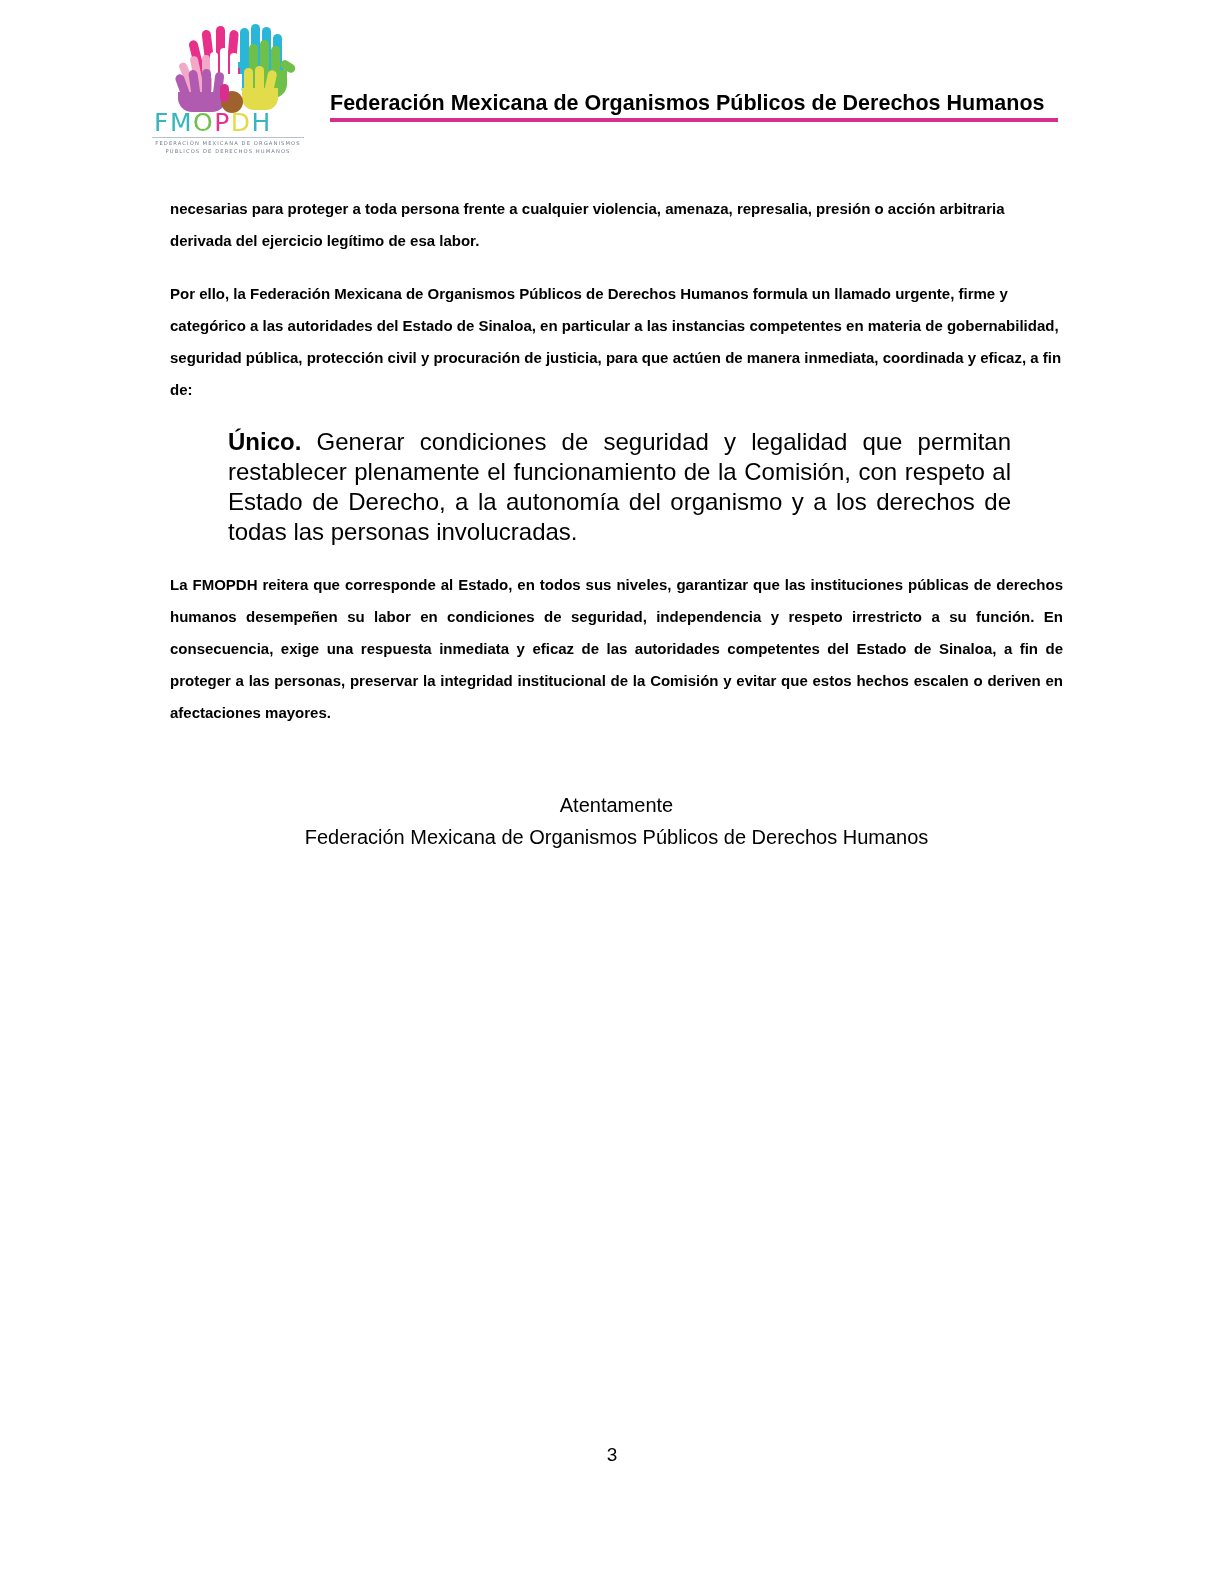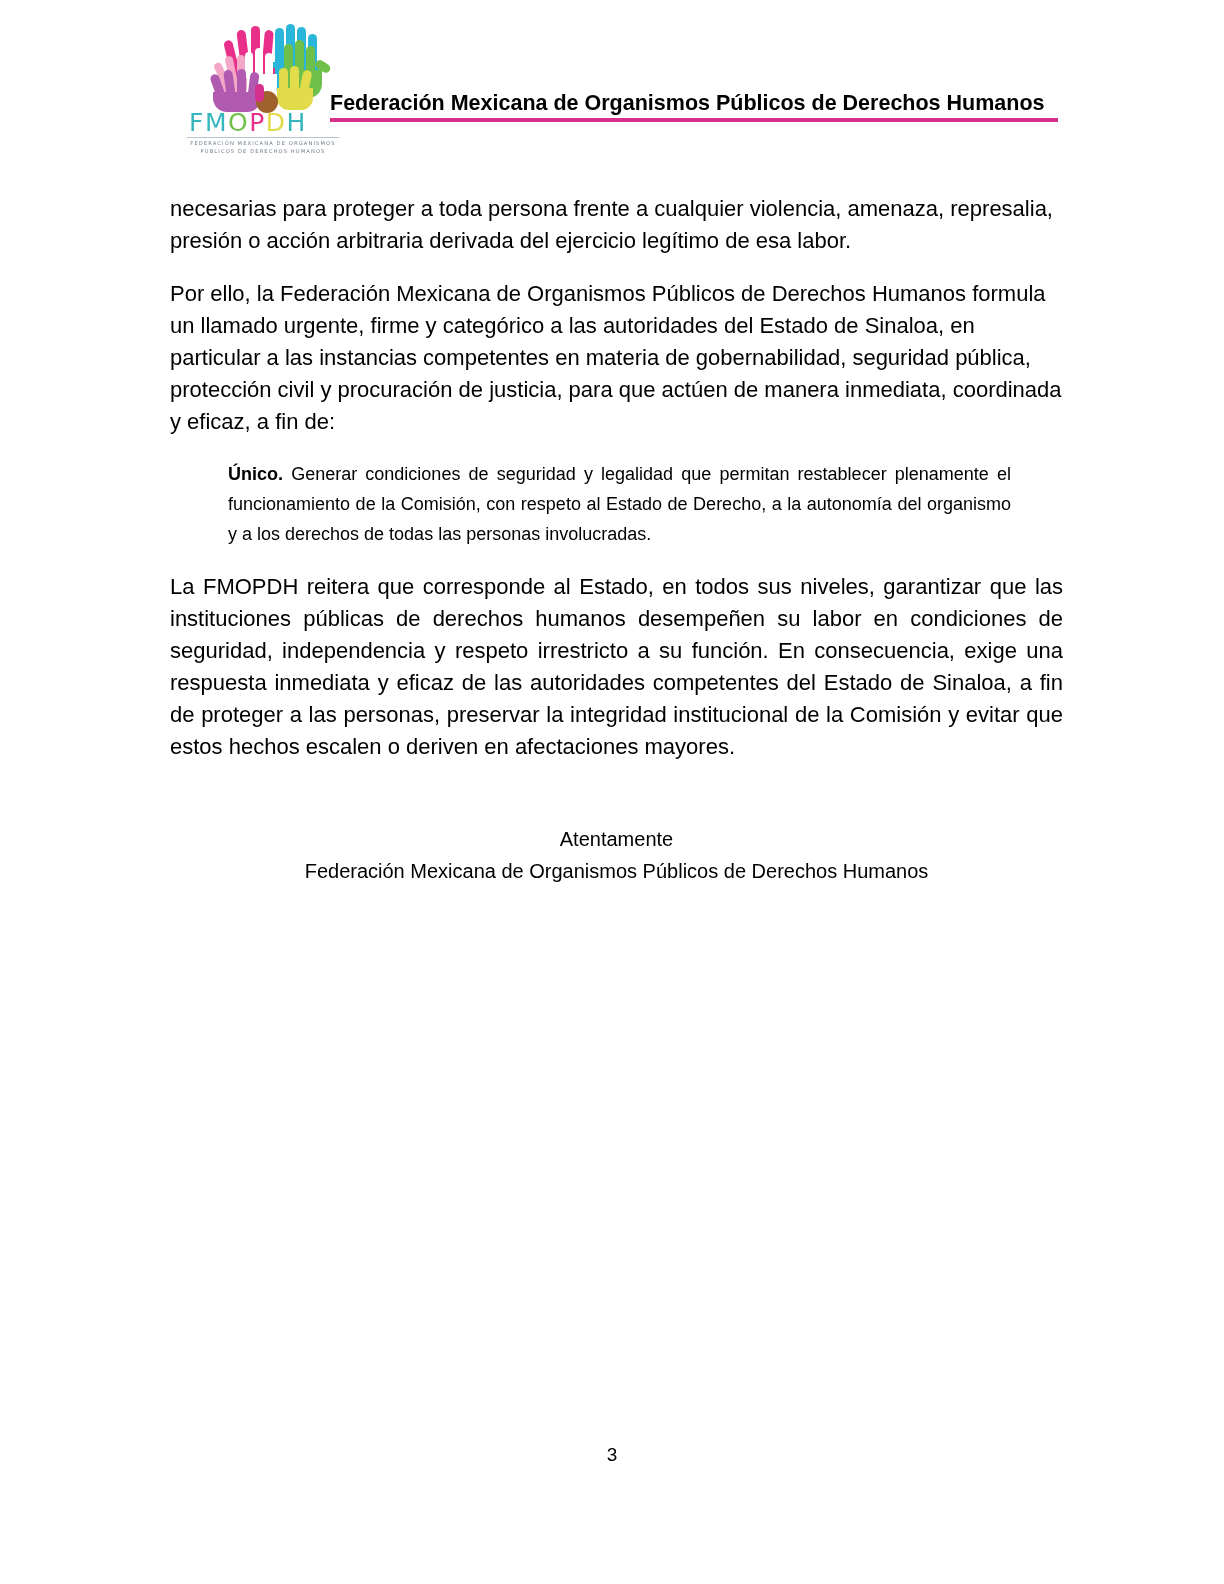--- a/index.html
+++ b/index.html
@@ -24,21 +24,20 @@
     width: 1224px;
     height: 175px;
   }
 
   .logo-block {
     position: absolute;
     left: 152px;
     top: 22px;
     width: 150px;
     height: 140px;
-    margin-left: 35px;
   }
 
   .logo-hands {
     position: relative;
     width: 150px;
     height: 92px;
   }
   .logo-hands svg { display: block; }
 
   .logo-wordmark {
@@ -100,32 +99,33 @@
   
   .doc-body {
     position: absolute;
     left: 170px;
     top: 193px;
     width: 893px;
   }
 
   p.para {
     margin: 0 0 21px 0;
-    font-size: 22px;
+    font-size: 15px;
     line-height: 32px;
     color: #000000;
+    font-weight: bold;
   }
   p.para.justify { text-align: justify; }
   p.para.left { text-align: left; }
 
   .para-unico {
     margin: 14px 0 22px 0;
     padding-left: 58px;
     padding-right: 52px;
-    font-size: 18px;
+    font-size: 24px;
     line-height: 30px;
     text-align: justify;
   }
   .para-unico b { font-weight: bold; }
 
   .signature {
     margin-top: 60px;
     text-align: center;
     font-size: 20px;
     font-weight: normal;

